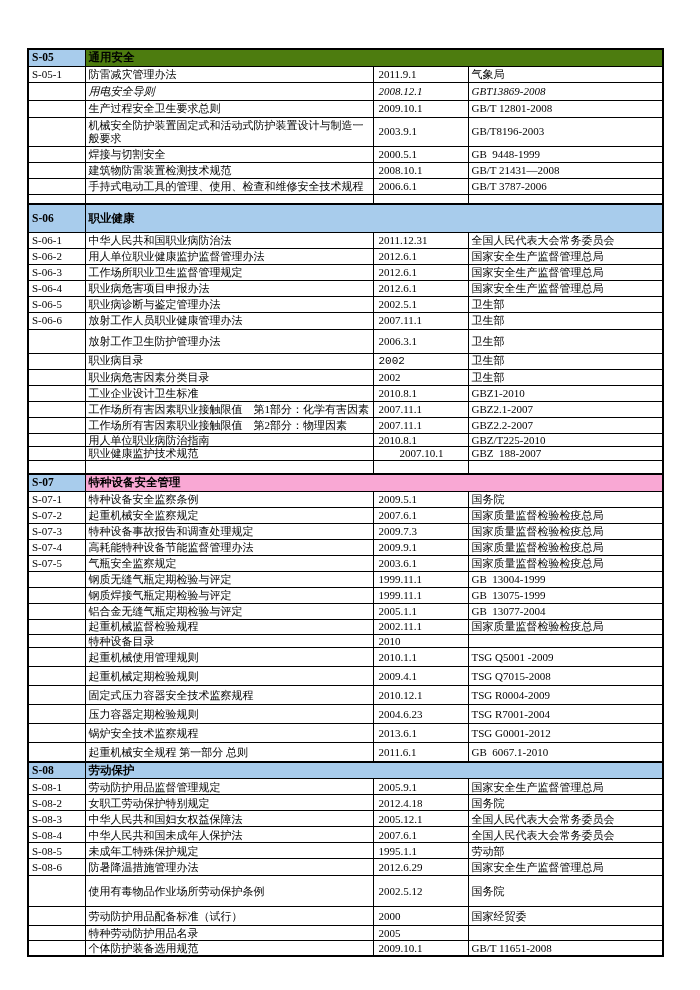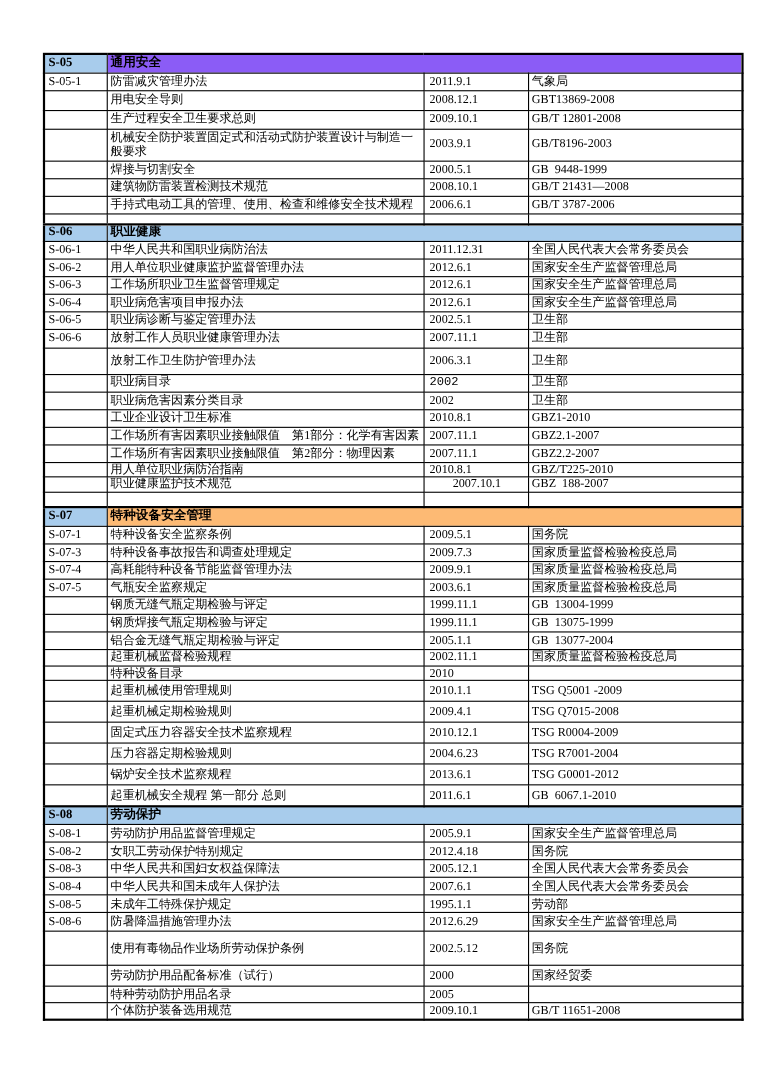--- a/index.html
+++ b/index.html
@@ -5,21 +5,21 @@
   html,body{
     margin:0;
     padding:0;
     width:700px;
     height:990px;
     background:#ffffff;
     font-family:"Liberation Serif","DejaVu Serif",serif;
   }
   .sheet{
     position:absolute;
-    left:39px;
+    left:27px;
     top:48px;
     width:635px;
   }
   table{
     border-collapse:collapse;
     table-layout:fixed;
     width:635px;
     border:2px solid #000;
   }
   col.c-code{width:57px;}
@@ -57,29 +57,29 @@
   <table>
     <colgroup>
       <col class="c-code">
         <col class="c-title">
         <col class="c-date">
         <col class="c-auth">
     </colgroup>
     <tbody id="table-body">
         <tr class="sec-row" style="height: 17px;">
           <th style="background: rgb(168, 204, 236);">S-05</th>
-          <th colspan="3" style="background: #8b5cf6;">通用安全</th>
+          <th colspan="3" style="background: #4d7c0f;">通用安全</th>
         </tr>
         <tr style="height: 16px;">
           <td class="cell-code">S-05-1</td>
           <td class="cell-title">防雷减灾管理办法</td>
           <td class="cell-date">2011.9.1</td>
           <td class="cell-auth">气象局</td>
         </tr>
-        <tr style="height: 18px;">
+        <tr style="height: 18px; font-style: italic;">
           <td class="cell-code"></td>
           <td class="cell-title">用电安全导则</td>
           <td class="cell-date">2008.12.1</td>
           <td class="cell-auth">GBT13869-2008</td>
         </tr>
         <tr style="height: 17px;">
           <td class="cell-code"></td>
           <td class="cell-title">生产过程安全卫生要求总则</td>
           <td class="cell-date">2009.10.1</td>
           <td class="cell-auth">GB/T 12801-2008</td>
@@ -107,21 +107,21 @@
           <td class="cell-title">手持式电动工具的管理、使用、检查和维修安全技术规程</td>
           <td class="cell-date">2006.6.1</td>
           <td class="cell-auth">GB/T 3787-2006</td>
         </tr>
         <tr style="height: 10px;">
           <td class="cell-code"></td>
           <td class="cell-title"></td>
           <td class="cell-date"></td>
           <td class="cell-auth"></td>
         </tr>
-        <tr class="sec-row" style="height: 15px;">
+        <tr class="sec-row" style="height: 28px;">
           <th style="background: rgb(168, 204, 236);">S-06</th>
           <th colspan="3" style="background: rgb(168, 204, 236);">职业健康</th>
         </tr>
         <tr style="height: 16px;">
           <td class="cell-code">S-06-1</td>
           <td class="cell-title">中华人民共和国职业病防治法</td>
           <td class="cell-date">2011.12.31</td>
           <td class="cell-auth">全国人民代表大会常务委员会</td>
         </tr>
         <tr style="height: 16px;">
@@ -203,27 +203,33 @@
           <td class="cell-auth">GBZ  188-2007</td>
         </tr>
         <tr style="height: 14px;">
           <td class="cell-code"></td>
           <td class="cell-title"></td>
           <td class="cell-date"></td>
           <td class="cell-auth"></td>
         </tr>
         <tr class="sec-row" style="height: 17px;">
           <th style="background: rgb(168, 204, 236);">S-07</th>
-          <th colspan="3" style="background: #fdba74; margin-left: 40px;">特种设备安全管理</th>
+          <th colspan="3" style="background: #f9a8d4; margin-left: 40px;">特种设备安全管理</th>
         </tr>
         <tr style="height: 16px;">
           <td class="cell-code">S-07-1</td>
           <td class="cell-title">特种设备安全监察条例</td>
           <td class="cell-date">2009.5.1</td>
           <td class="cell-auth">国务院</td>
+        </tr>
+        <tr style="height: 16px;">
+          <td class="cell-code">S-07-2</td>
+          <td class="cell-title">起重机械安全监察规定</td>
+          <td class="cell-date">2007.6.1</td>
+          <td class="cell-auth">国家质量监督检验检疫总局</td>
         </tr>
         <tr style="height: 16px;">
           <td class="cell-code">S-07-3</td>
           <td class="cell-title">特种设备事故报告和调查处理规定</td>
           <td class="cell-date">2009.7.3</td>
           <td class="cell-auth">国家质量监督检验检疫总局</td>
         </tr>
         <tr style="height: 16px;">
           <td class="cell-code">S-07-4</td>
           <td class="cell-title">高耗能特种设备节能监督管理办法</td>

